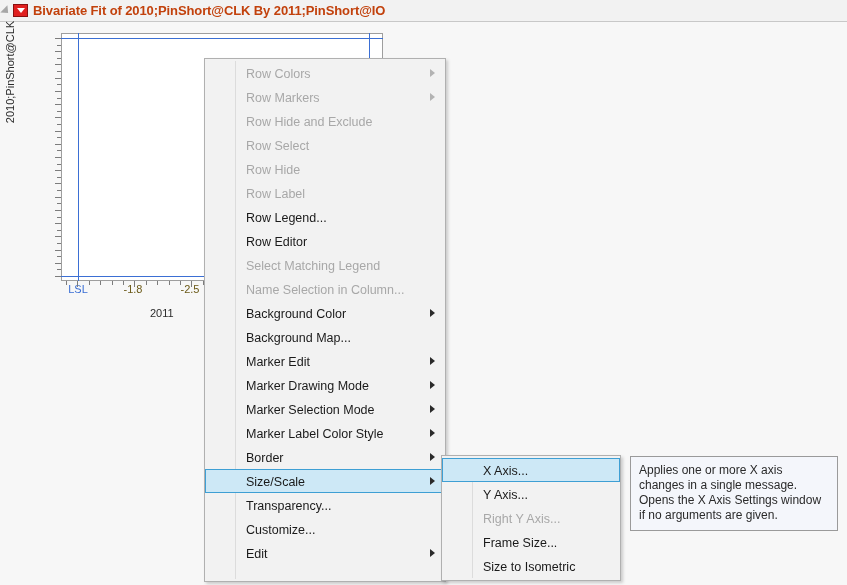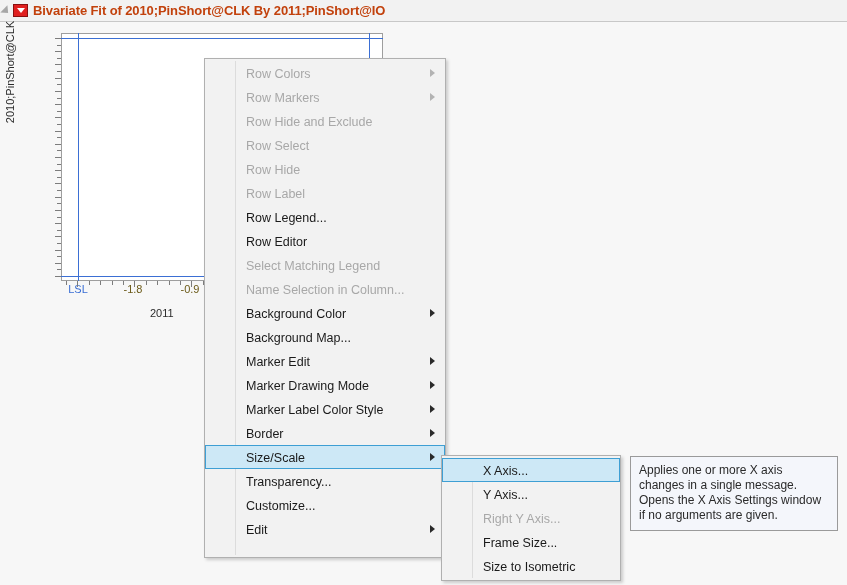--- a/index.html
+++ b/index.html
@@ -305,21 +305,21 @@
       <div class="ytick-mark minor" style="top: 220.944px;"></div>
       <div class="ytick-mark" style="top: 227.556px;"></div>
       <div class="ytick-mark minor" style="top: 234.167px;"></div>
       <div class="ytick-mark" style="top: 240.778px;"></div>
       <div class="ytick-mark minor" style="top: 247.389px;"></div>
       <div class="ytick-mark" style="top: 254px;"></div>
     </div>
   <div id="x-ticks">
       <div class="xtick-label spec" style="left: 56px; width: 44px;">LSL</div>
       <div class="xtick-label" style="left: 111px; width: 44px;">-1.8</div>
-      <div class="xtick-label" style="left: 168px; width: 44px;">-0.9</div>
+      <div class="xtick-label" style="left: 168px; width: 44px;">-2.5</div>
       <div class="xtick-label" style="left: 225px; width: 44px;">-1.4</div>
       <div class="xtick-label" style="left: 282px; width: 44px;">-1</div>
       <div class="xtick-mark minor" style="left: 66px;"></div>
       <div class="xtick-mark" style="left: 77.4px;"></div>
       <div class="xtick-mark minor" style="left: 88.8px;"></div>
       <div class="xtick-mark minor" style="left: 100.2px;"></div>
       <div class="xtick-mark minor" style="left: 111.6px;"></div>
       <div class="xtick-mark minor" style="left: 123px;"></div>
       <div class="xtick-mark" style="left: 134.4px;"></div>
       <div class="xtick-mark minor" style="left: 145.8px;"></div>
@@ -358,20 +358,21 @@
     <div class="menu-item disabled"><span>Row Hide</span></div>
     <div class="menu-item disabled"><span>Row Label</span></div>
     <div class="menu-item"><span>Row Legend...</span></div>
     <div class="menu-item"><span>Row Editor</span></div>
     <div class="menu-item disabled"><span>Select Matching Legend</span></div>
     <div class="menu-item disabled"><span>Name Selection in Column...</span></div>
     <div class="menu-item"><span>Background Color</span><span class="submenu-arrow"></span></div>
     <div class="menu-item"><span>Background Map...</span></div>
     <div class="menu-item"><span>Marker Edit</span><span class="submenu-arrow"></span></div>
     <div class="menu-item"><span>Marker Drawing Mode</span><span class="submenu-arrow"></span></div>
+    <div class="menu-item"><span>Marker Selection Mode</span><span class="submenu-arrow"></span></div>
     <div class="menu-item"><span>Marker Label Color Style</span><span class="submenu-arrow"></span></div>
     <div class="menu-item"><span>Border</span><span class="submenu-arrow"></span></div>
     <div class="menu-item selected"><span>Size/Scale</span><span class="submenu-arrow"></span></div>
     <div class="menu-item"><span>Transparency...</span></div>
     <div class="menu-item"><span>Customize...</span></div>
     <div class="menu-item"><span>Edit</span><span class="submenu-arrow"></span></div>
   </div>
 
 <div id="submenu">
     <div class="menu-item selected"><span>X Axis...</span></div>

